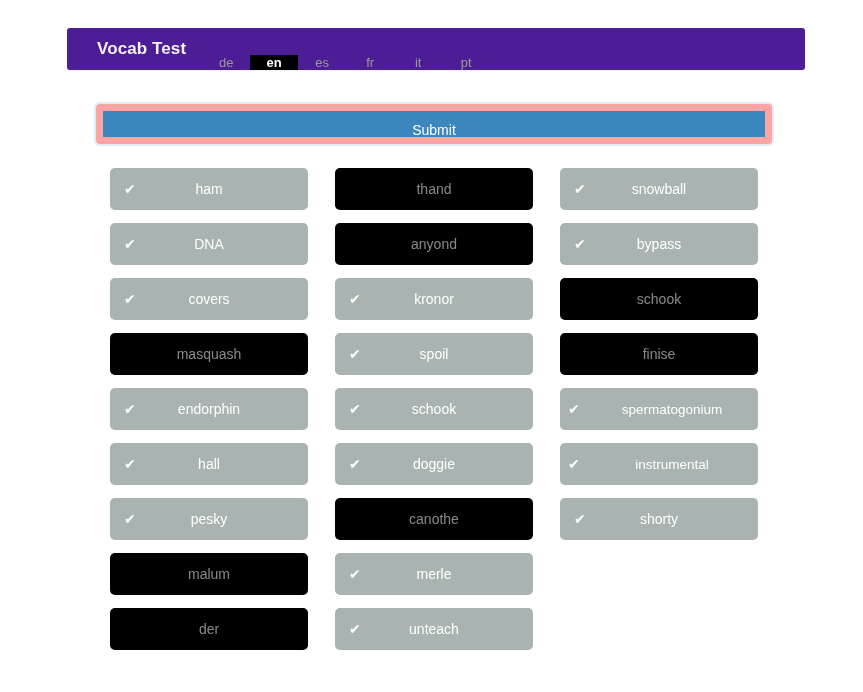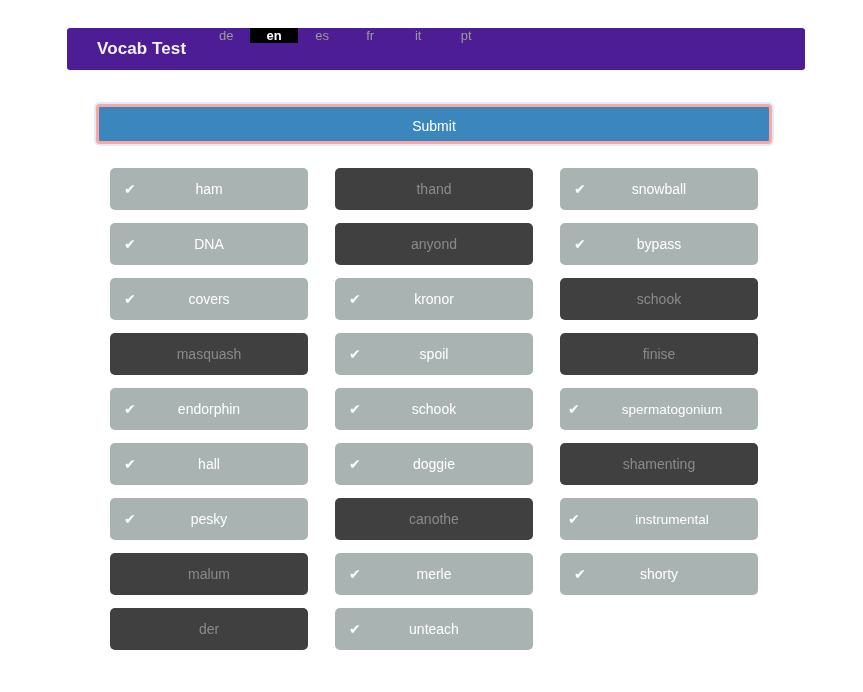--- a/index.html
+++ b/index.html
@@ -41,21 +41,21 @@
     align-items: center;
     padding: 0 16px 0 30px;
     color: #f2f2f2;
     font-size: 17px;
     font-weight: bold;
     letter-spacing: 0.1px;
     white-space: nowrap;
   }
   .nav-langs {
     display: flex;
-    align-items: flex-start;
+    align-items: flex-end;
     list-style: none;
     margin: 0;
     padding: 0;
   }
   .nav-lang {
     display: flex;
     align-items: center;
     justify-content: center;
     padding: 0 14px;
     min-width: 20px;
@@ -72,21 +72,21 @@
   }
 
   
   .submit-btn {
     position: absolute;
     left: 96px;
     top: 104px;
     width: 676px;
     height: 40px;
     background: #3a86bd;
-    border: 3px solid #fca5a5;
+    border: 7px solid #fca5a5;
     border-radius: 4px;
     color: #ffffff;
     font-size: 14px;
     font-family: "Liberation Sans", sans-serif;
     font-weight: normal;
     cursor: pointer;
     box-shadow: 0 0 0 2px rgba(120,180,225,0.25);
     padding: 0;
     line-height: 38px;
     text-align: center;
@@ -118,21 +118,21 @@
     font-size: 14px;
     cursor: pointer;
     display: flex;
     align-items: center;
     justify-content: center;
     padding: 0 8px;
     text-align: center;
     white-space: nowrap;
   }
   .word-btn.off {
-    background: #404040;
+    background: #000000;
     color: #8a8a8a;
   }
   .word-btn.on {
     background: #a9b3b2;
     color: #ffffff;
   }
   .word-btn .tick {
     position: absolute;
     left: 14px;
     top: 50%;
@@ -255,23 +255,20 @@
         <button class="word-btn off">
           <span class="label">schook</span>
         </button>
         <button class="word-btn off">
           <span class="label">finise</span>
         </button>
         <button class="word-btn on long">
           <span class="tick">✔</span>
           <span class="label">spermatogonium</span>
         </button>
-        <button class="word-btn off">
-          <span class="label">shamenting</span>
-        </button>
         <button class="word-btn on long">
           <span class="tick">✔</span>
           <span class="label">instrumental</span>
         </button>
         <button class="word-btn on">
           <span class="tick">✔</span>
           <span class="label">shorty</span>
         </button>
       </div>
     </div>

